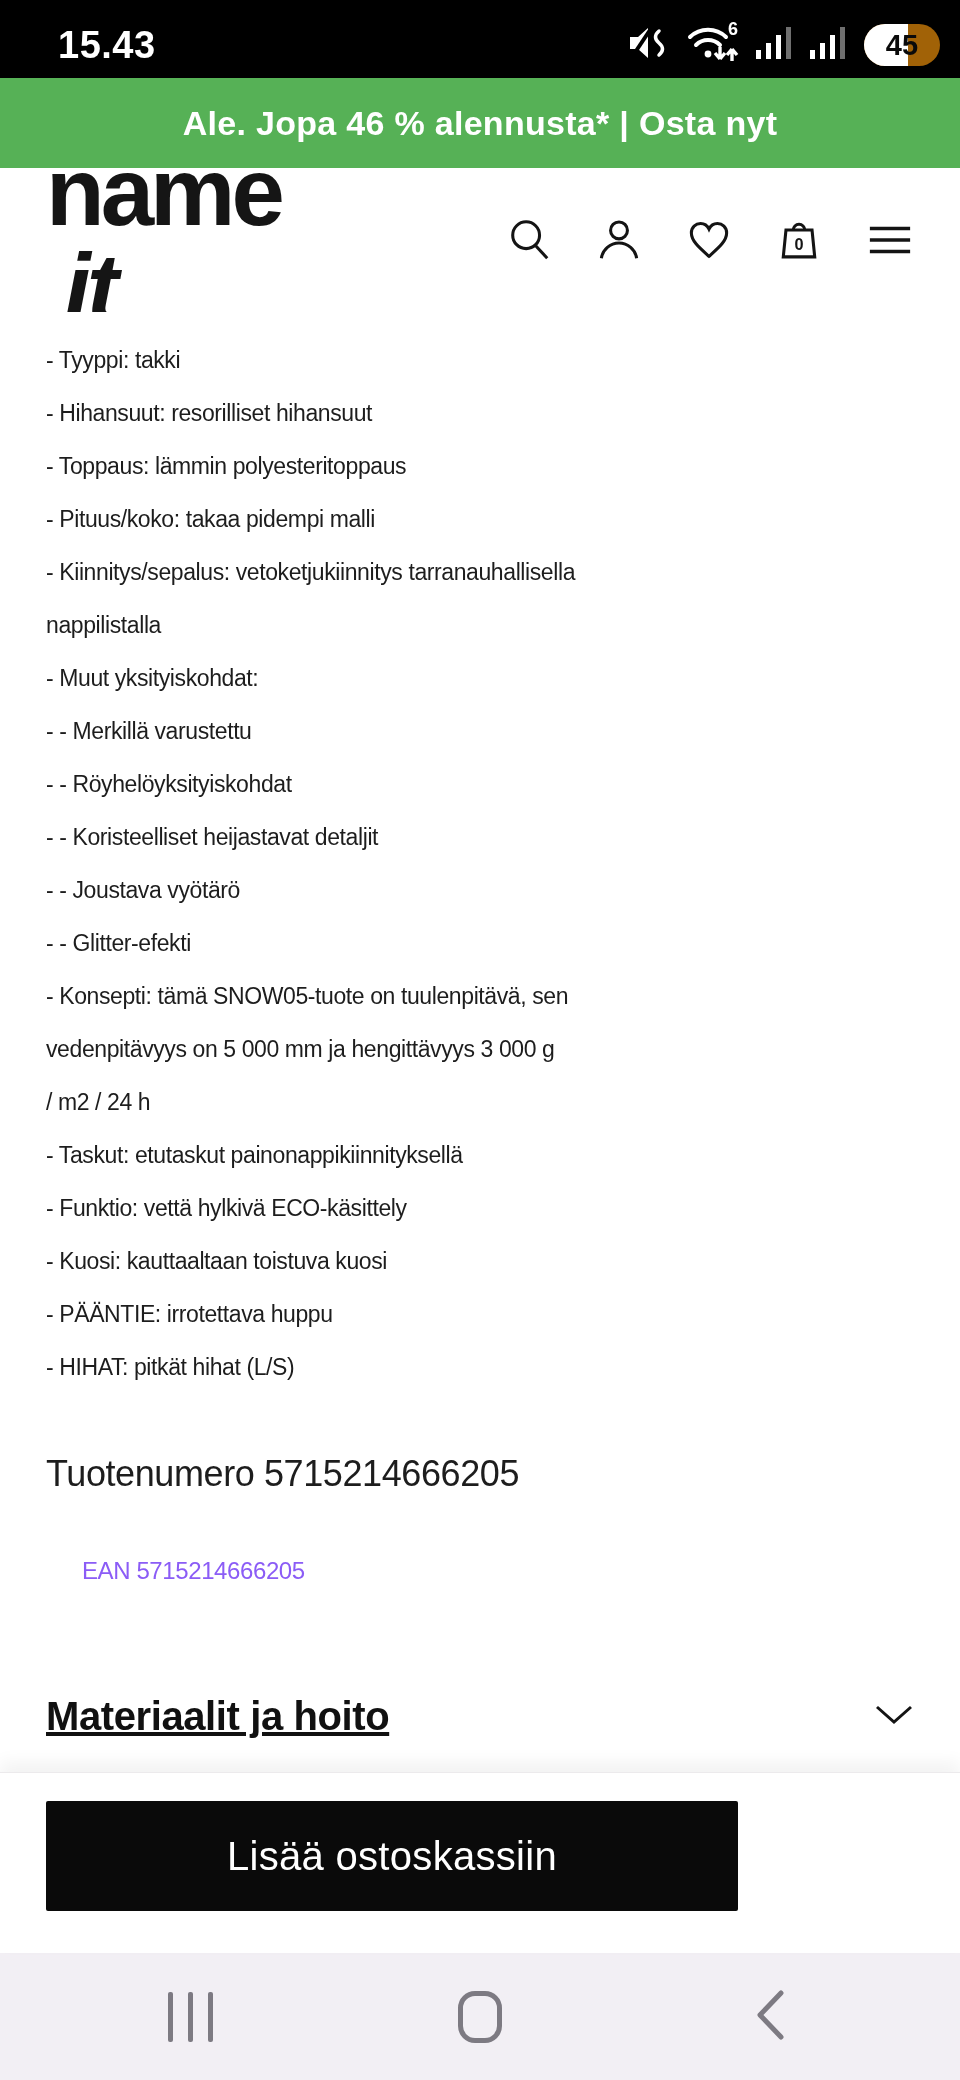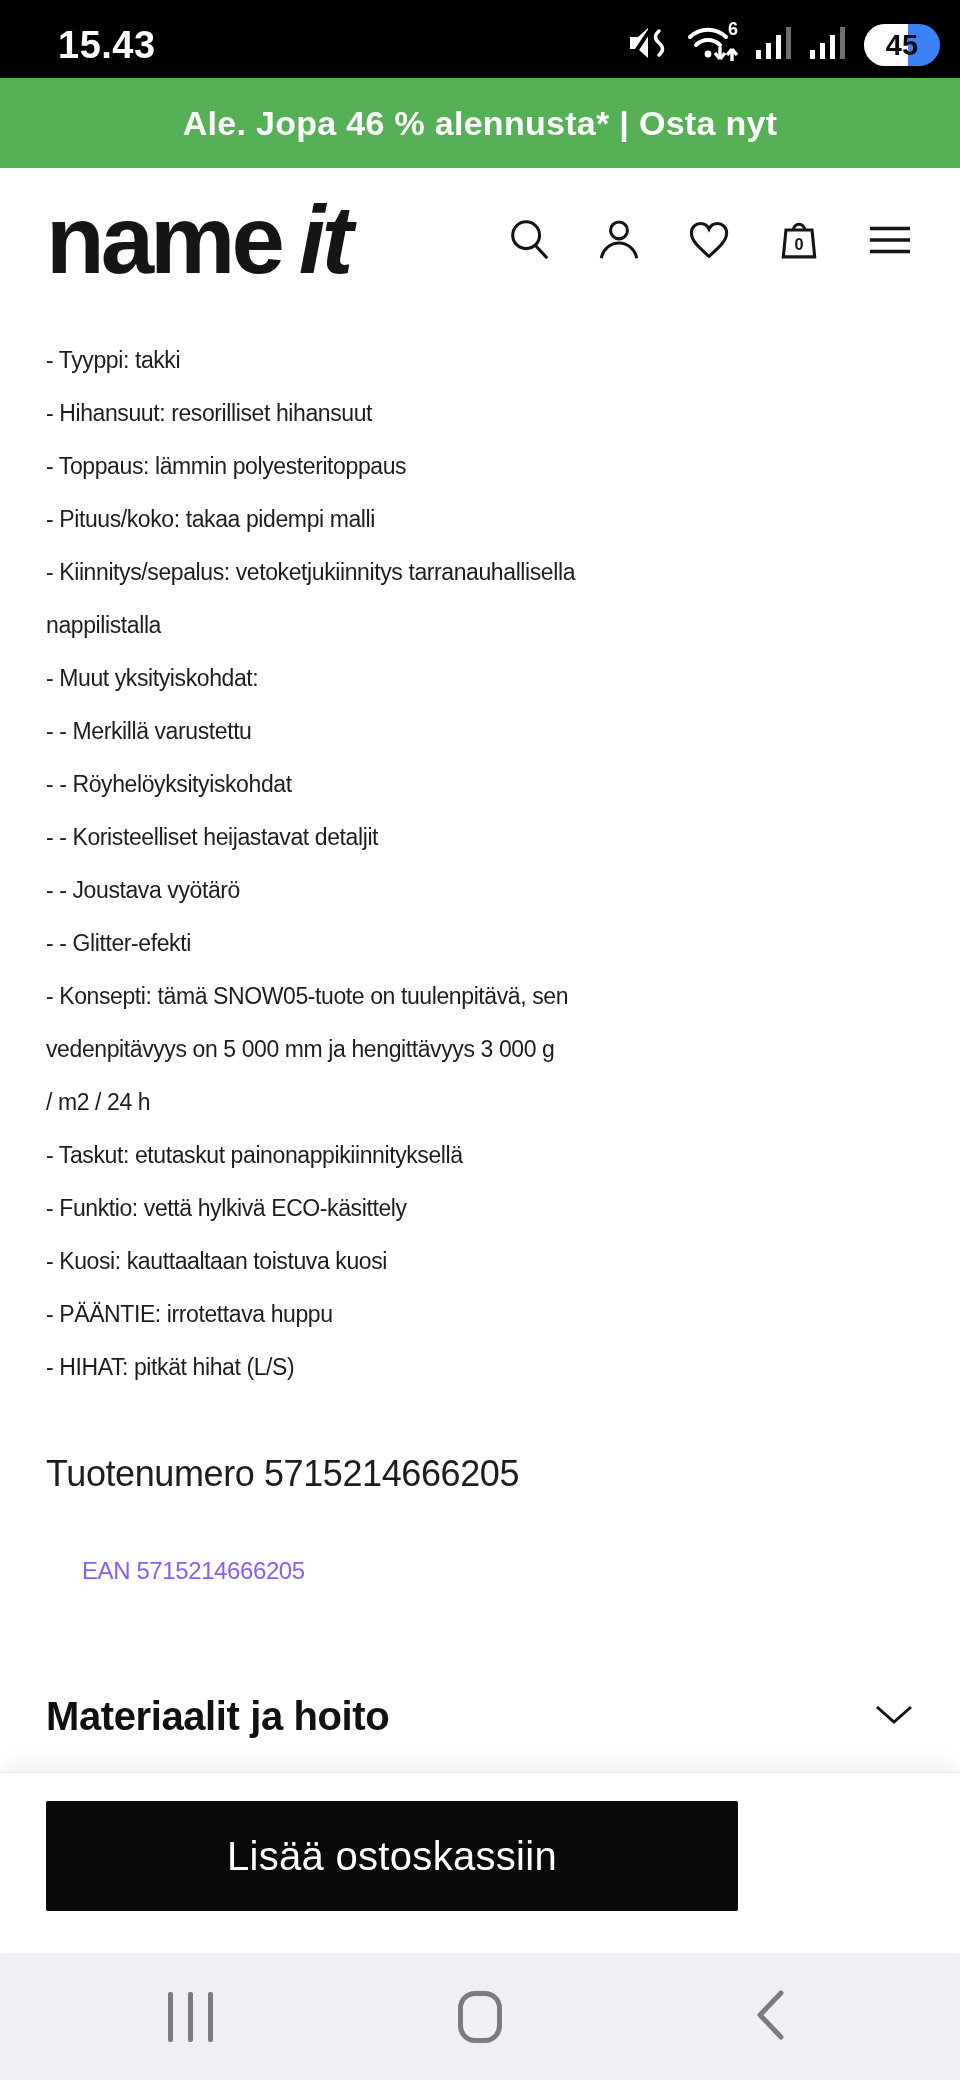--- a/index.html
+++ b/index.html
@@ -14,60 +14,60 @@
   
   .status-bar {
     height:78px; background:#000; color:#fff; flex:0 0 auto;
     display:flex; align-items:center; justify-content:space-between;
     padding:12px 20px 0 58px;
   }
   .status-time { font-size:38px; font-weight:700; letter-spacing:.5px; }
   .status-icons { display:flex; align-items:center; gap:14px; }
   .battery-pill {
     position:relative; width:76px; height:42px; border-radius:21px;
-    background:#3b82f6; overflow:hidden;
+    background:#a16207; overflow:hidden;
   }
   .battery-fill { position:absolute; left:0; top:0; bottom:0; width:58%; background:#fff; }
   .battery-label {
     position:absolute; inset:0; display:flex; align-items:center; justify-content:center;
     color:#0a0a0a; font-size:29px; font-weight:700;
   }
 
   
   .promo-banner {
     height:90px; background:#56b156; flex:0 0 auto;
     display:flex; align-items:center; justify-content:center;
   }
   .promo-banner span { color:#fff; font-size:34px; font-weight:600; letter-spacing:.3px; }
 
   
   .header {
     height:144px; background:#fff; flex:0 0 auto;
     display:flex; align-items:center; justify-content:space-between;
     padding:0 46px;
   }
-  .logo { font-size:96px; font-weight:800; letter-spacing:-4px; color:#151515; line-height:1; display:flex; }
+  .logo { font-size:96px; font-weight:800; letter-spacing:-4px; color:#151515; line-height:1; display:flex;flex-direction:column; }
   .logo .logo-it { font-style:italic; margin-left:18px; }
   .header-icons { display:flex; align-items:center; gap:44px; }
   .header-icons svg { display:block; }
 
   
   .content { flex:1 1 auto; padding:22px 46px 0; background:#fff; overflow:hidden; }
   .detail-line {
     font-size:23px; line-height:53px; color:#1d1d1d; letter-spacing:-0.4px;
     white-space:nowrap;
   }
   .product-number { margin-top:53px; font-size:36px; line-height:53px; color:#1d1d1d; letter-spacing:-0.4px; }
   .ean-number     { margin-top:44px; font-size:24px; line-height:53px; color:#8b5cf6; letter-spacing:-0.4px;margin-left:36px; }
 
   .accordion-row {
     margin-top:93px; display:flex; align-items:center; justify-content:space-between;
     cursor:pointer;
   }
-  .accordion-title { font-size:40px; font-weight:700; color:#111; line-height:53px; letter-spacing:-0.4px; }
+  .accordion-title { font-size:40px; font-weight:700; color:#111; line-height:53px; letter-spacing:-0.4px;text-decoration:underline; }
 
   
   .sticky-footer {
     flex:0 0 auto; height:181px; background:#fff;
     border-top:1px solid #eceaec;
     box-shadow:0 -10px 16px rgba(0,0,0,0.05);
     position:relative;
   }
   .cta-button {
     margin:28px 46px 0; height:110px; width:692px;

